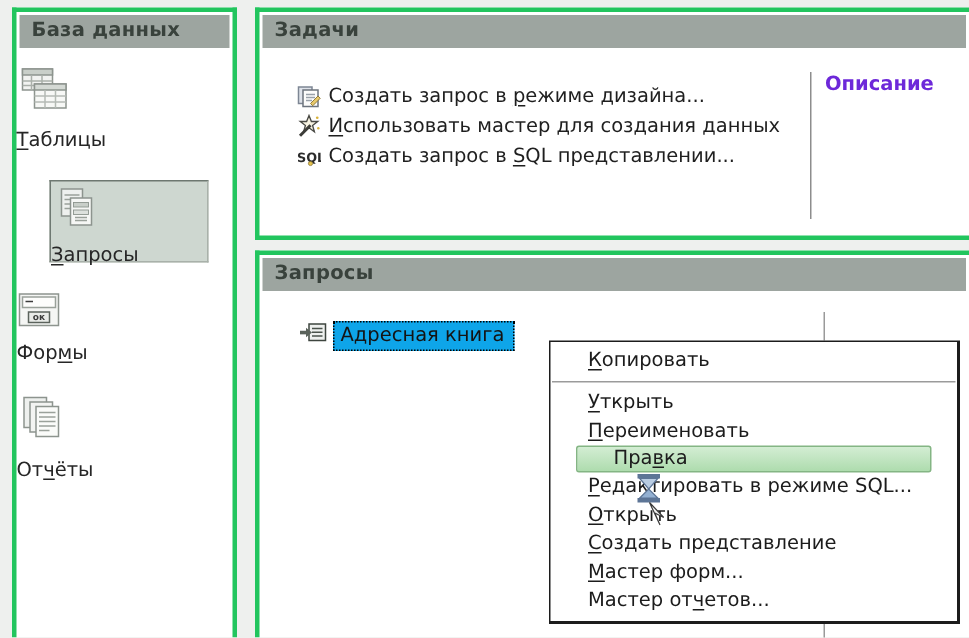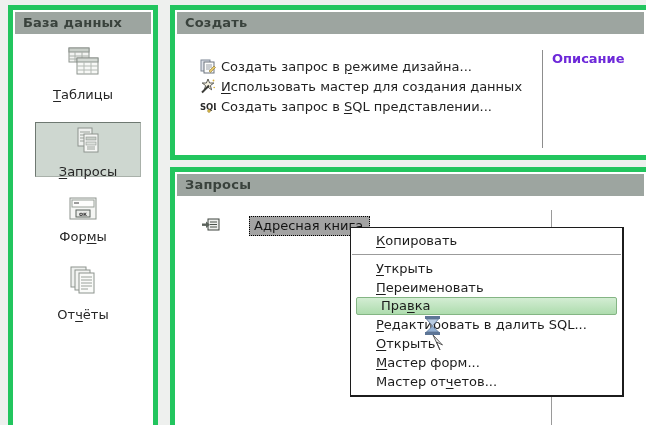--- a/index.html
+++ b/index.html
@@ -8,40 +8,40 @@
     position:relative;
     background:#eef0ee;
     font-family:"DejaVu Sans","Liberation Sans",sans-serif;
     font-size:13px;
     color:#1f1f1f;
     overflow:hidden;
   }
   .panel {
     position:absolute;
     background:#ffffff;
-    border:5px solid #22c55e;
+    border:3px solid #22c55e;
   }
   .phead {
     margin:2px;
     height:22px;
     line-height:22px;
     background:#9da5a0;
     color:#39423c;
     font-weight:bold;
     padding-left:8px;
     letter-spacing:0.2px;
   }
   .u { text-decoration:underline; text-underline-offset:2px; }
 
   
   #sidebar { left:8px; top:5px; width:150px; height:420px; border-bottom:none; }
   .side-item {
     position:absolute;
     left:0; width:100%;
-    display:flex; flex-direction:column; align-items:center;
+    display:flex; flex-direction:column; align-items:flex-start;
     cursor:default;
   }
   .side-item .slabel { margin-top:4px; color:#262626; }
   .side-item.selected {
     left:22px; width:106px;
     background:#ced7d0;
     border:1px solid;
     border-color:#6e7871 #a9b1aa #a9b1aa #6e7871;
     padding-top:4px;
   }
@@ -55,50 +55,49 @@
   }
   .task-row .ticon { flex:0 0 16px; height:16px; }
   #tasks .vdiv { position:absolute; left:367px; top:40px; width:1px; height:98px; background:#8d8d8d; }
   #desc-title { position:absolute; left:377px; top:41px; font-weight:bold; color:#6d28d9; }
 
   
   #queries { left:170px; top:167px; width:476px; height:258px; border-right:none; border-bottom:none; }
   #queries .vdiv { position:absolute; left:376px; top:38px; width:1px; height:220px; background:#9a9a9a; }
   .query-row { position:absolute; left:26px; top:44px; display:flex; align-items:center; gap:4px; cursor:default; }
   .query-label {
-    background:#a3a3a3;
+    background:#0ea5e9;
     border:1px dotted #000;
     padding:1px 6px 2px 4px;
     color:#141414;
-    margin-left:25px;
   }
 
   
   #ctxmenu {
-    position:absolute; left:350px; top:227px; width:274px;
+    position:absolute; left:366px; top:227px; width:274px;
     background:#fff;
     border:1px solid #1c1c1c;
     border-right-width:2px;
     border-bottom-width:2px;
     padding:3px 1px 4px 1px;
     z-index:10;
   }
   .mi {
     height:19px; line-height:19px;
     padding-left:24px;
     color:#1c1c1c;
     white-space:nowrap;
     cursor:default;
   }
   .mi.hl {
     background:linear-gradient(#d3edd3,#aedcae);
     border:1px solid #84b584;
     border-radius:2px;
     height:18px; line-height:16px;
-    margin:0 4px;
+    margin:0 16px;
   }
   .msep { height:1px; background:#9b9b9b; margin:4px 0 4px 0; }
 
   
   #cursor { position:absolute; left:421px; top:315px; z-index:20; }
 </style>
 </head>
 <body>
 
 <aside class="panel" id="sidebar">
@@ -166,21 +165,21 @@
         <line x1="15" y1="17" x2="26" y2="17" stroke="#9aa19a"></line>
           <line x1="15" y1="20" x2="26" y2="20" stroke="#9aa19a"></line>
         <line x1="15" y1="23" x2="22" y2="23" stroke="#9aa19a"></line>
       </svg>
     </span>
     <span class="slabel"><span>От</span><span class="u">ч</span><span>ёты</span></span>
   </div>
 </aside>
 
 <section class="panel" id="tasks">
-  <div class="phead">Создать</div>
+  <div class="phead">Задачи</div>
 
   <div class="task-list">
     <div class="task-row">
       <span class="ticon">
         <svg width="16" height="16" viewBox="0 0 16 16">
           <rect x="1" y="2" width="9" height="11" fill="#dfe3ea" stroke="#7d8694"></rect>
           <rect x="4" y="4" width="10" height="11" fill="#fcfcfb" stroke="#6d747e"></rect>
           <line x1="6" y1="7" x2="12" y2="7" stroke="#9aa1a9"></line>
             <line x1="6" y1="9" x2="12" y2="9" stroke="#9aa1a9"></line>
           <line x1="6" y1="11" x2="10" y2="11" stroke="#9aa1a9"></line>
@@ -233,22 +232,23 @@
     <span class="query-label">Адресная книга</span>
   </div>
 </section>
 
 <div id="ctxmenu">
   <div class="mi"><span class="u">К</span><span>опировать</span></div>
   <div class="msep"></div>
   <div class="mi"><span class="u">У</span><span>ткрыть</span></div>
   <div class="mi"><span class="u">П</span><span>ереименовать</span></div>
   <div class="mi hl"><span>Пра</span><span class="u">в</span><span>ка</span></div>
-  <div class="mi"><span class="u">Р</span><span>едактировать в далить SQL...</span></div>
+  <div class="mi"><span class="u">Р</span><span>едактировать в режиме SQL...</span></div>
   <div class="mi"><span class="u">О</span><span>ткрыть</span></div>
+  <div class="mi"><span class="u">С</span><span>оздать представление</span></div>
   <div class="mi"><span class="u">М</span><span>астер форм...</span></div>
   <div class="mi"><span>Мастер от</span><span class="u">ч</span><span>етов...</span></div>
 </div>
 
 <div id="cursor">
   <svg width="26" height="38" viewBox="0 0 26 38">
     <rect x="4" y="1" width="15" height="3" fill="#5d7596"></rect>
     <rect x="4" y="17" width="15" height="3" fill="#5d7596"></rect>
     <polygon points="5.5,4 17.5,4 11.5,11" fill="#b9cce2" stroke="#5d7596" stroke-width="0.8"></polygon>
     <polygon points="11.5,11 5.5,17 17.5,17" fill="#93b0d2" stroke="#5d7596" stroke-width="0.8"></polygon>

